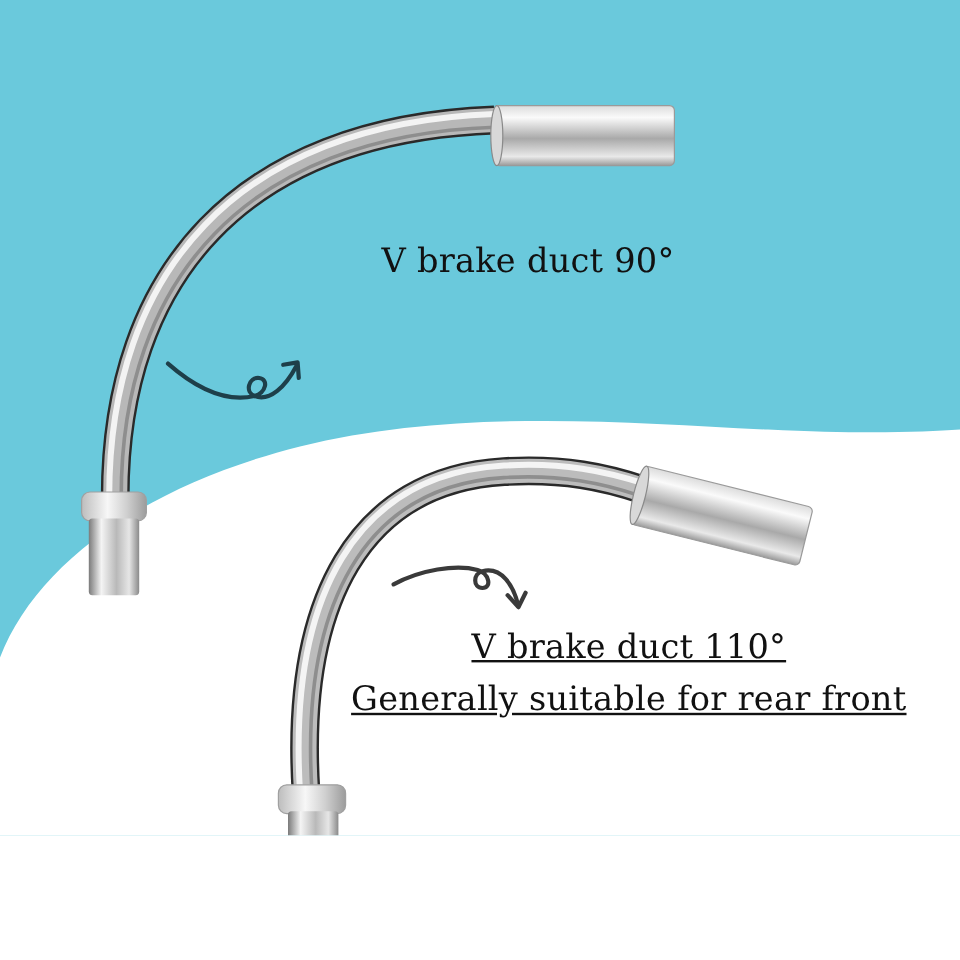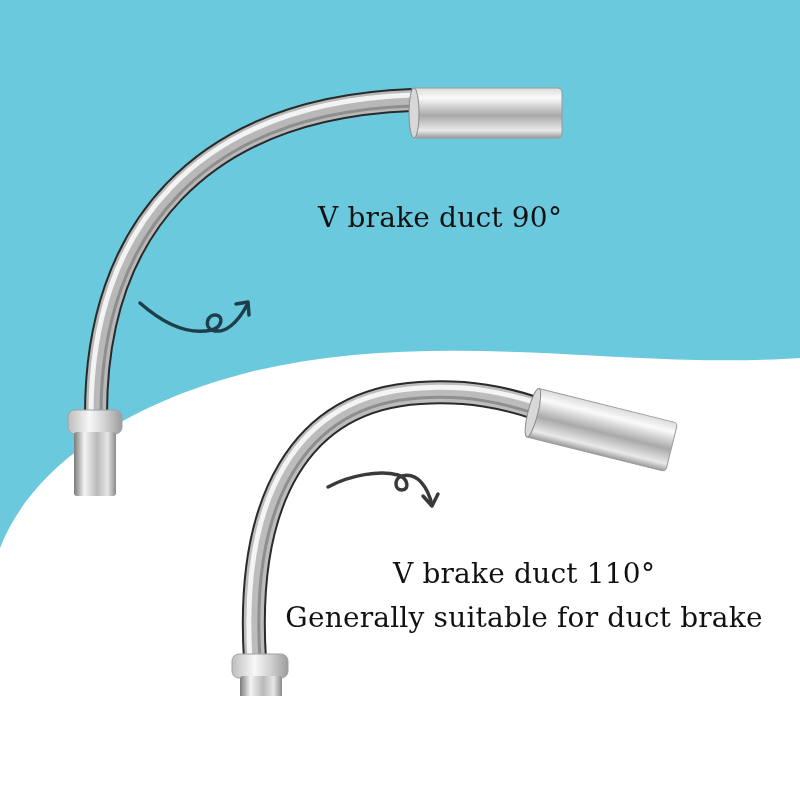--- a/index.html
+++ b/index.html
@@ -11,21 +11,21 @@
     font-family: "DejaVu Serif", "Liberation Serif", serif;
     color: #111111;
     text-align: center;
     line-height: 44px;
     font-size: 28px;
     white-space: nowrap;
     letter-spacing: 0.2px;
   }
   .caption .line { display: block; }
   .cap-front { left: 190px; top: 196px; width: 500px; }
-  .cap-rear { left: 284px; top: 552px; width: 480px; }
+  .cap-rear { left: 284px; top: 517px; width: 480px; text-decoration: underline; }
 </style>
 </head>
 <body>
 
 <div class="canvas">
 
   <svg class="bg" viewBox="0 0 800 800" xmlns="http://www.w3.org/2000/svg">
     <defs>
       <linearGradient id="tubeV" x1="0" y1="0" x2="1" y2="0">
         <stop offset="0" stop-color="#7a7a7a"></stop>
@@ -92,16 +92,16 @@
       <path d="M423,496 L432,506 L438,494"></path>
     </g>
   </svg>
 
   <div class="caption cap-front">
     <span class="line">V brake duct 90°</span>
   </div>
 
   <div class="caption cap-rear">
     <span class="line">V brake duct 110°</span>
-    <span class="line">Generally suitable for duct brake</span>
+    <span class="line">Generally suitable for rear front</span>
   </div>
 
 </div>
 
 </body></html>

